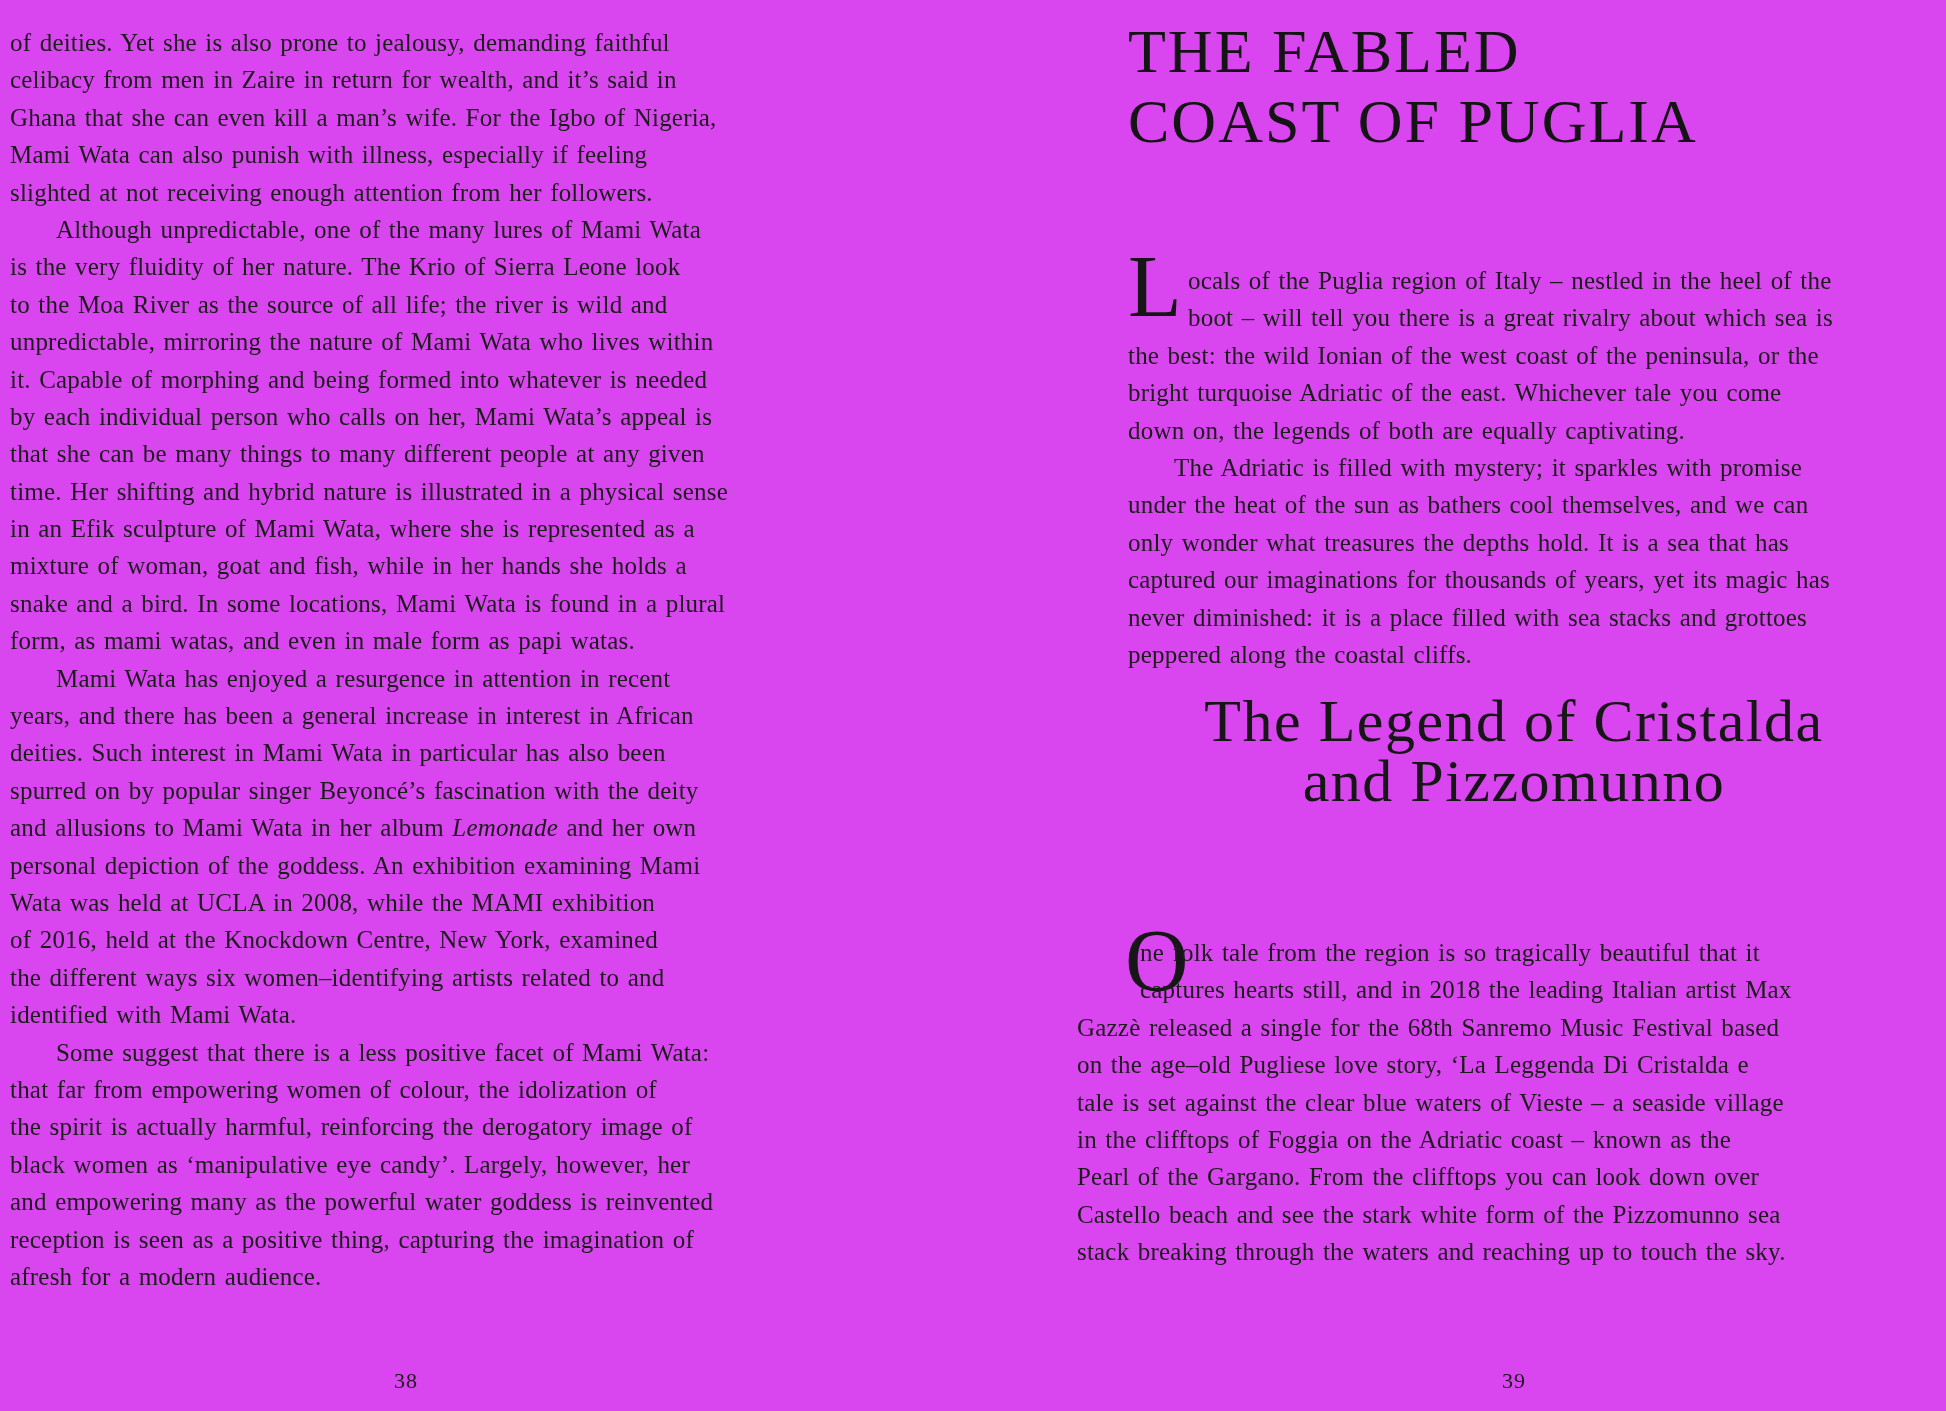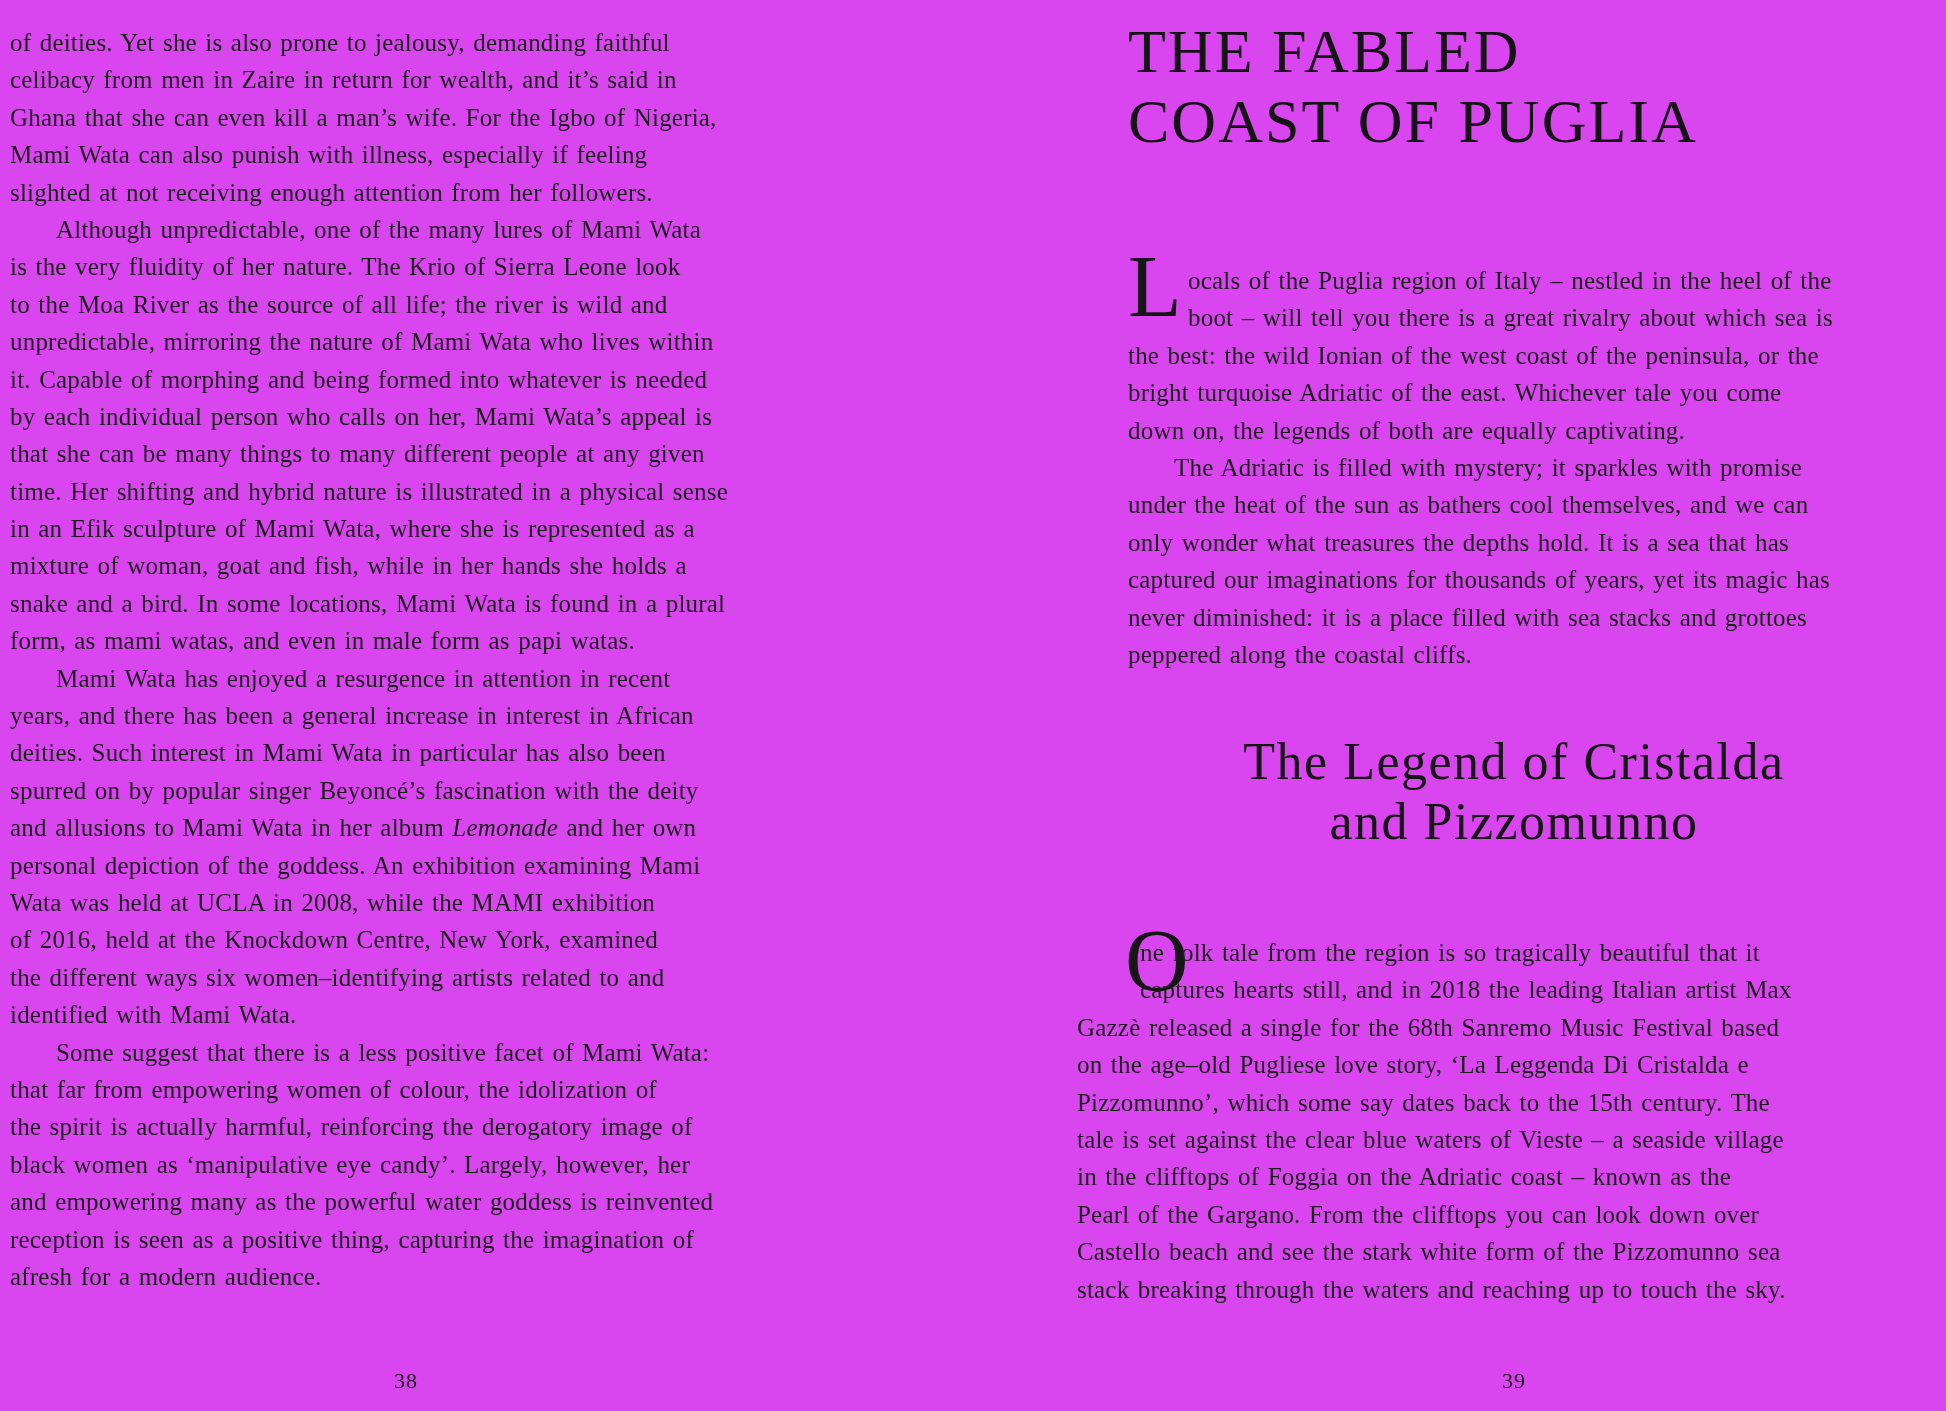--- a/index.html
+++ b/index.html
@@ -16,22 +16,22 @@
   #right-body-1 .line.droppad{padding-left:60px;}
   #right-body-2 .line.droppad{padding-left:63px;}
   .dropcap{position:absolute;font-size:88px;line-height:1;color:#161616;}
   #dropcap-l{left:1128px;top:243px;}
   #dropcap-o{left:1125px;top:917px;}
   .chapter-title{
     position:absolute;left:1128px;top:16px;width:772px;text-align:left;
     font-size:62px;line-height:70px;letter-spacing:2px;color:#141414;
   }
   .section-heading{
-    position:absolute;left:1128px;top:732px;width:772px;text-align:center;
-    font-size:52px;line-height:60px;letter-spacing:1.5px;color:#161616;
+    position:absolute;left:1128px;top:691px;width:772px;text-align:center;
+    font-size:60px;line-height:60px;letter-spacing:1.5px;color:#161616;
   }
   .page-num{position:absolute;top:1368px;font-size:22px;text-align:center;letter-spacing:1px;}
   #pagenum-left{left:10px;width:792px;}
   #pagenum-right{left:1128px;width:772px;}
   i{font-style:italic;}
 </style>
 </head>
 <body>
 
 <div class="stage">
@@ -101,21 +101,20 @@
     <div>and Pizzomunno</div>
   </div>
 
   <span id="dropcap-o" class="dropcap">O</span>
 
   <div id="right-body-2" class="body-text">
       <div class="line droppad">ne folk tale from the region is so tragically beautiful that it</div>
       <div class="line droppad">captures hearts still, and in 2018 the leading Italian artist Max</div>
       <div class="line">Gazzè released a single for the 68th Sanremo Music Festival based</div>
       <div class="line">on the age–old Pugliese love story, ‘La Leggenda Di Cristalda e</div>
-      <div class="line">Pizzomunno’, which some say dates back to the 15th century. The</div>
       <div class="line">tale is set against the clear blue waters of Vieste – a seaside village</div>
       <div class="line">in the clifftops of Foggia on the Adriatic coast – known as the</div>
       <div class="line">Pearl of the Gargano. From the clifftops you can look down over</div>
       <div class="line">Castello beach and see the stark white form of the Pizzomunno sea</div>
       <div class="line">stack breaking through the waters and reaching up to touch the sky.</div>
     </div>
 
   <div id="pagenum-right" class="page-num">39</div>
 
 </div>

